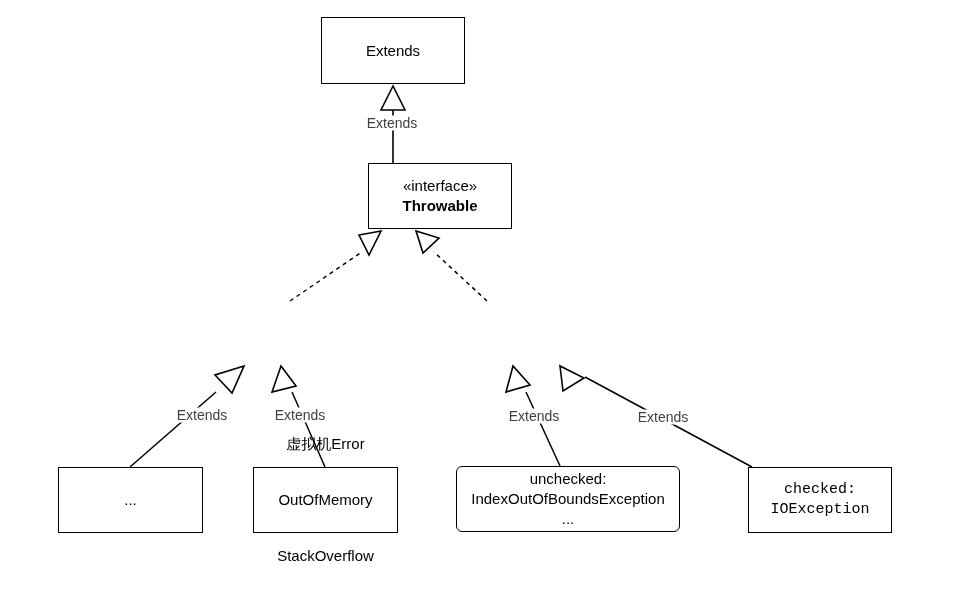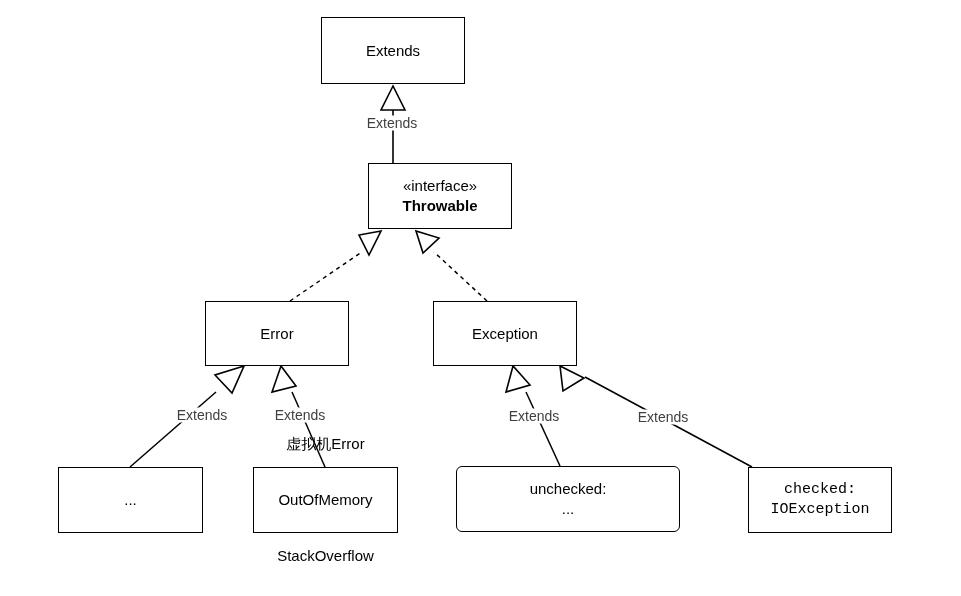--- a/index.html
+++ b/index.html
@@ -107,40 +107,35 @@
 
   <div class="uml-node" id="node-object" style="left: 321px; top: 17px; width: 144px; height: 67px;">
     <span class="node-line">Extends</span>
   </div>
 
   <div class="uml-node" id="node-throwable" style="left: 321px; top: 163px; width: 144px; height: 66px; margin-left: 47px;">
     <span class="node-line stereotype">«interface»</span>
     <span class="node-line node-name-bold">Throwable</span>
   </div>
 
-  <div class="uml-node" id="node-error" style="left: 205px; top: 301px; width: 144px; height: 65px;">
-    <span class="node-line">Error</span>
-  </div>
 
-  <div class="uml-node" id="node-exception" style="left: 433px; top: 301px; width: 144px; height: 65px;">
-    <span class="node-line">Exception</span>
-  </div>
 
   <div class="uml-node" id="node-noclassdeffound" style="left: 58px; top: 467px; width: 145px; height: 66px;">
     <span class="node-line">...</span>
   </div>
 
   <div class="uml-node" id="node-vm-errors" style="left: 253px; top: 467px; width: 145px; height: 66px; gap: 36px;">
     <span class="node-line">虚拟机Error</span>
     <span class="node-line">OutOfMemory</span>
     <span class="node-line">StackOverflow</span>
   </div>
 
   <div class="uml-node" id="node-unchecked" style="left: 456px; top: 466px; width: 224px; height: 66px; border-radius: 6px;">
     <span class="node-line">unchecked:</span>
+    <span class="node-line">IndexOutOfBoundsException</span>
     <span class="node-line">...</span>
   </div>
 
   <div class="uml-node" id="node-checked" style="left: 748px; top: 467px; width: 144px; height: 66px; font-family: Liberation Mono, monospace;">
     <span class="node-line">checked:</span>
     <span class="node-line">IOException</span>
   </div>
 
   <div class="edge-label" id="label-edge-0" style="left: 392px; top: 123px; transform: translate(-50%, -50%);">Extends</div>
   <div class="edge-label" id="label-edge-3" style="left: 202px; top: 415px; transform: translate(-50%, -50%);">Extends</div>

